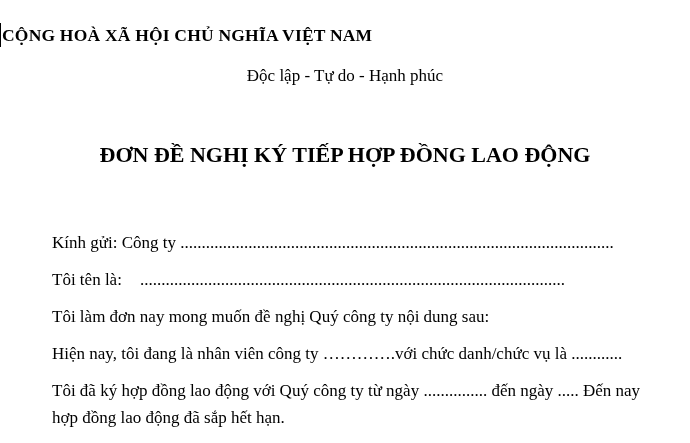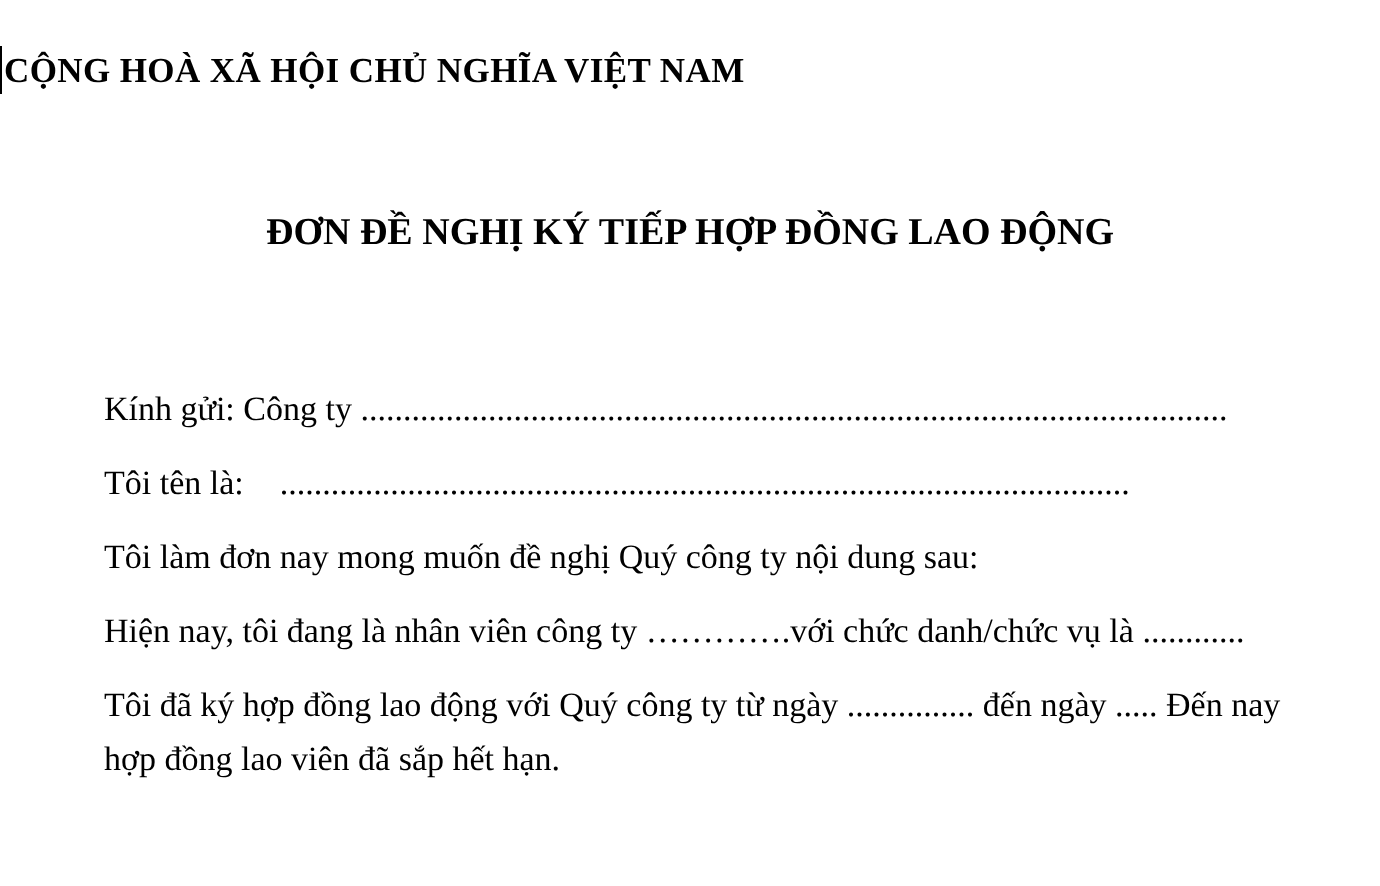--- a/index.html
+++ b/index.html
@@ -32,21 +32,21 @@
   }
   .motto {
     text-align: center;
     font-size: 17px;
     line-height: 22px;
     margin-top: 16px;
   }
   .doc-title {
     margin: 57px 0 0;
     text-align: center;
-    font-size: 19px;
+    font-size: 22px;
     font-weight: bold;
     line-height: 22px;
   }
   .doc-body {
     margin: 63px 40px 0 52px;
     font-size: 17px;
   }
   p.line {
     margin: 0 0 10px;
     line-height: 27px;
@@ -69,20 +69,21 @@
   .end-short { margin-right: 36px; }
   p.para { margin-top: 5px; white-space: normal; }
 </style>
 </head>
 <body>
 
 <div class="page">
 
   <h1 class="national-title"><span class="caret"></span><span>CỘNG HOÀ XÃ HỘI CHỦ NGHĨA VIỆT NAM</span></h1>
 
+  <div class="motto">Độc lập - Tự do - Hạnh phúc</div>
 
   <h2 class="doc-title">ĐƠN ĐỀ NGHỊ KÝ TIẾP HỢP ĐỒNG LAO ĐỘNG</h2>
 
   <div class="doc-body">
 
     <p class="line flexline">
       <span class="t">Kính gửi: Công ty </span>
       <span class="fill end-short">........................................................................................................................</span>
     </p>
 
@@ -90,16 +91,16 @@
       <span class="t">Tôi tên là:</span>
       <span class="gap"></span>
       <span class="dotbox">..................................................</span>
       <span class="fill end-short">............................................................</span>
     </p>
 
     <p class="line">Tôi làm đơn nay mong muốn đề nghị Quý công ty nội dung sau:</p>
 
     <p class="line">Hiện nay, tôi đang là nhân viên công ty ………….với chức danh/chức vụ là ............</p>
 
-    <p class="line para"><span>Tôi đã ký hợp đồng lao động với Quý công ty từ ngày ............... đến ngày ..... Đến nay</span><br><span>hợp đồng lao viên đã sắp hết hạn.</span></p>
+    <p class="line para"><span>Tôi đã ký hợp đồng lao động với Quý công ty từ ngày ............... đến ngày ..... Đến nay</span><br><span>hợp đồng lao động đã sắp hết hạn.</span></p>
 
   </div>
 </div>
 
 </body></html>

